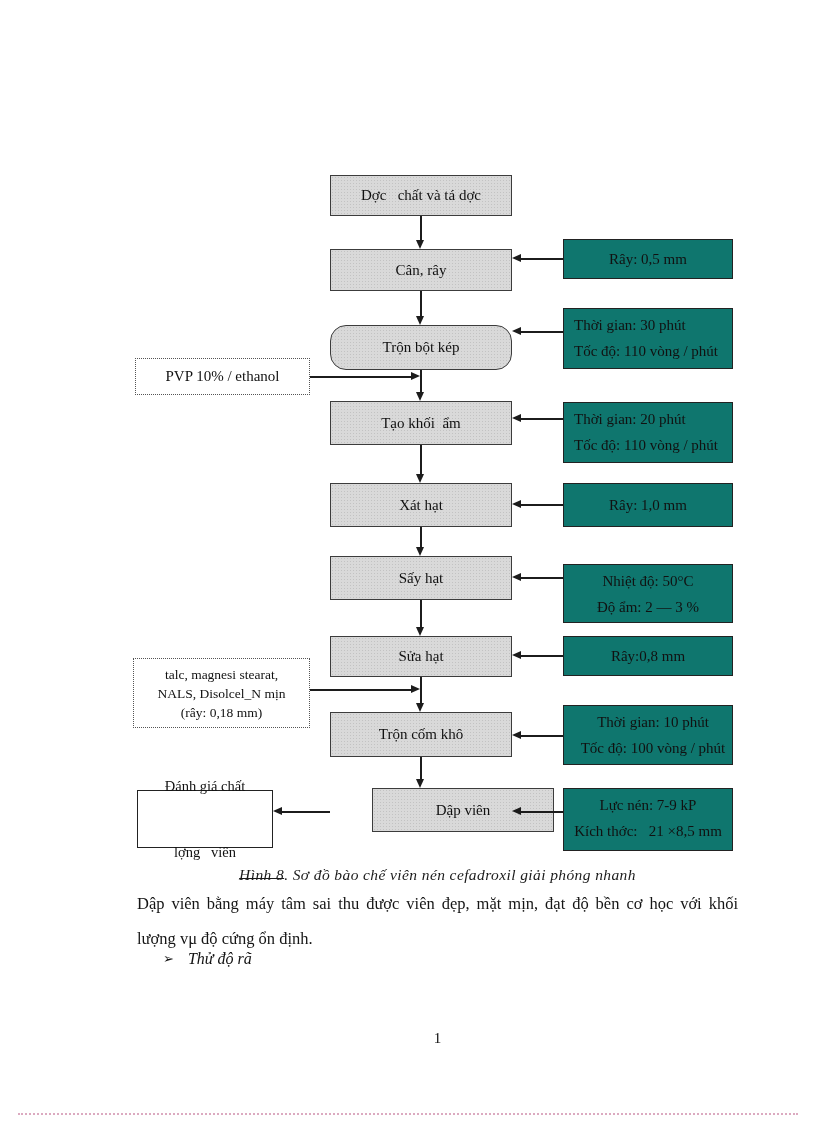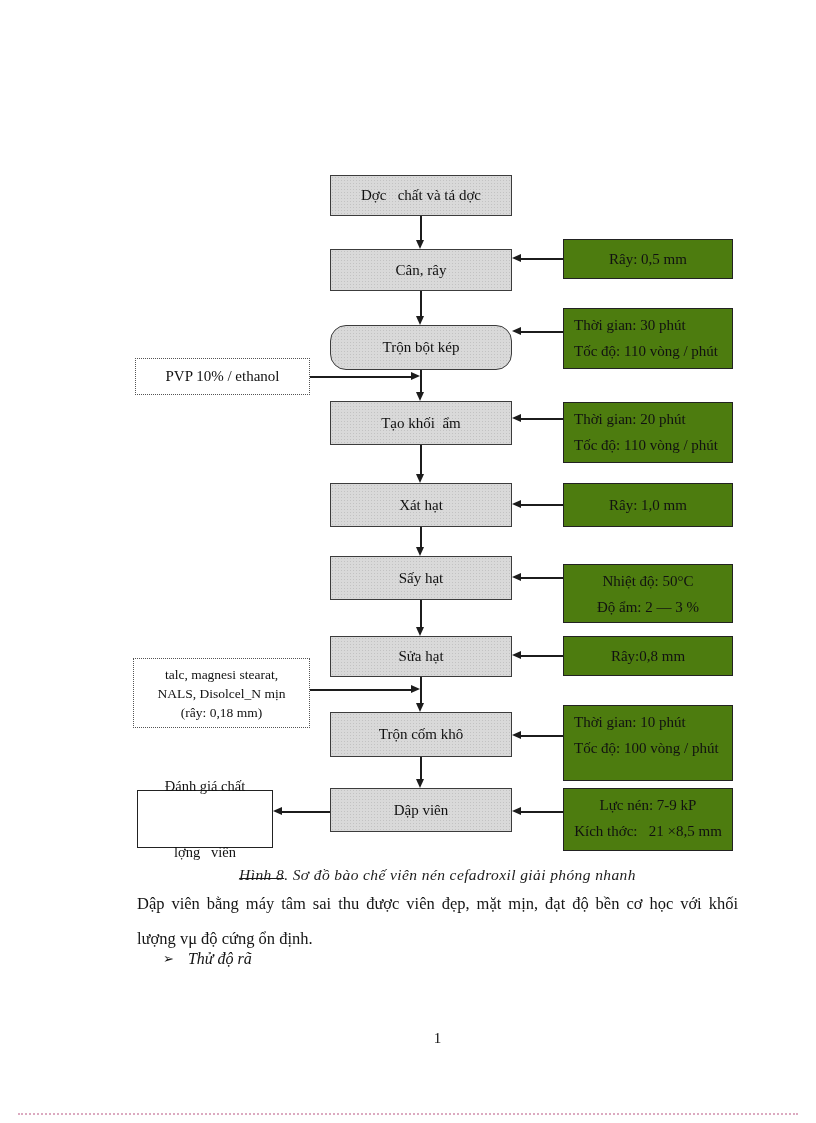--- a/index.html
+++ b/index.html
@@ -21,21 +21,21 @@
     position:absolute;left:330px;width:182px;
     background-color:#d9d9d9;
     background-image:radial-gradient(#c2c2c2 0.8px, transparent 0.9px);
     background-size:3px 3px;
     border:1.4px solid #3c3c3c;
     display:flex;align-items:center;justify-content:center;
     font-size:15px;text-align:center;white-space:pre-wrap;
     box-sizing:border-box;
   }
   .param{
-    position:absolute;left:563px;width:170px;background:#4d7c0f;
+    position:absolute;left:563px;width:170px;background:#0f766e;
     border:1.8px solid #222;font-size:15px;box-sizing:border-box;
   }
   .param.center{display:flex;align-items:center;justify-content:center;text-align:center;}
   .param .pline{line-height:26px;padding-left:10px;white-space:pre-wrap;}
   .param.tcenter .pline{padding-left:0;text-align:center;}
   .param .first{padding-top:3px;}
   .param .clip{height:7px;overflow:hidden;opacity:.45;}
   .inbox{
     position:absolute;background:#fff;border:1.6px dotted #555;
     display:flex;align-items:center;justify-content:center;
@@ -75,24 +75,24 @@
     text-underline-offset:-2px;text-decoration-thickness:1.2px;
   }
   .bullet-line{position:absolute;left:163px;top:950px;font-size:16px;}
   .bullet-marker{font-style:normal;font-size:13px;margin-right:14px;vertical-align:1px;}
   .bullet-text{font-style:italic;}
   .pagenum{position:absolute;left:137px;top:1030px;width:601px;text-align:center;font-size:15px;}
   .page-sep{position:absolute;left:18px;top:1113px;width:780px;border-top:2px dotted #dcaac0;}
   
   #s0{top:175px;height:41px;} #s1{top:249px;height:42px;} #s2{top:325px;height:45px;border-radius:16px;}
   #s3{top:401px;height:44px;} #s4{top:483px;height:44px;} #s5{top:556px;height:44px;}
-  #s6{top:636px;height:41px;} #s7{top:712px;height:45px;} #s8{top:788px;height:44px;}
+  #s6{top:636px;height:41px;} #s7{top:712px;height:45px;} #s8{top:788px;height:44px;margin-left:42px;}
   #p0{top:239px;height:40px;} #p1{top:308px;height:61px;} #p2{top:402px;height:61px;}
   #p3{top:483px;height:44px;} #p4{top:564px;height:59px;} #p5{top:636px;height:40px;}
-  #p6{top:705px;height:76px;} #p7{top:788px;height:63px;}
+  #p6{top:705px;height:60px;text-align:center;} #p7{top:788px;height:63px;}
   #i0{left:135px;top:358px;width:175px;height:37px;font-size:15px;}
   #i1{left:133px;top:658px;width:177px;height:70px;font-size:13.5px;}
   #o0{left:137px;top:790px;width:136px;height:58px;}
   #v0{top:216px;height:24px;} #v1{top:291px;height:25px;} #v2{top:370px;height:22px;}
   #v3{top:445px;height:29px;} #v4{top:527px;height:20px;} #v5{top:600px;height:27px;}
   #v6{top:677px;height:26px;} #v7{top:757px;height:22px;}
   #ha0{top:258px;} #ha1{top:331px;} #ha2{top:418px;} #ha3{top:504px;}
   #ha4{top:577px;} #ha5{top:655px;} #ha6{top:735px;} #ha7{top:811px;}
   .harrow.left{left:521px;width:42px;}
   #hl0{left:282px;width:48px;top:811px;}

